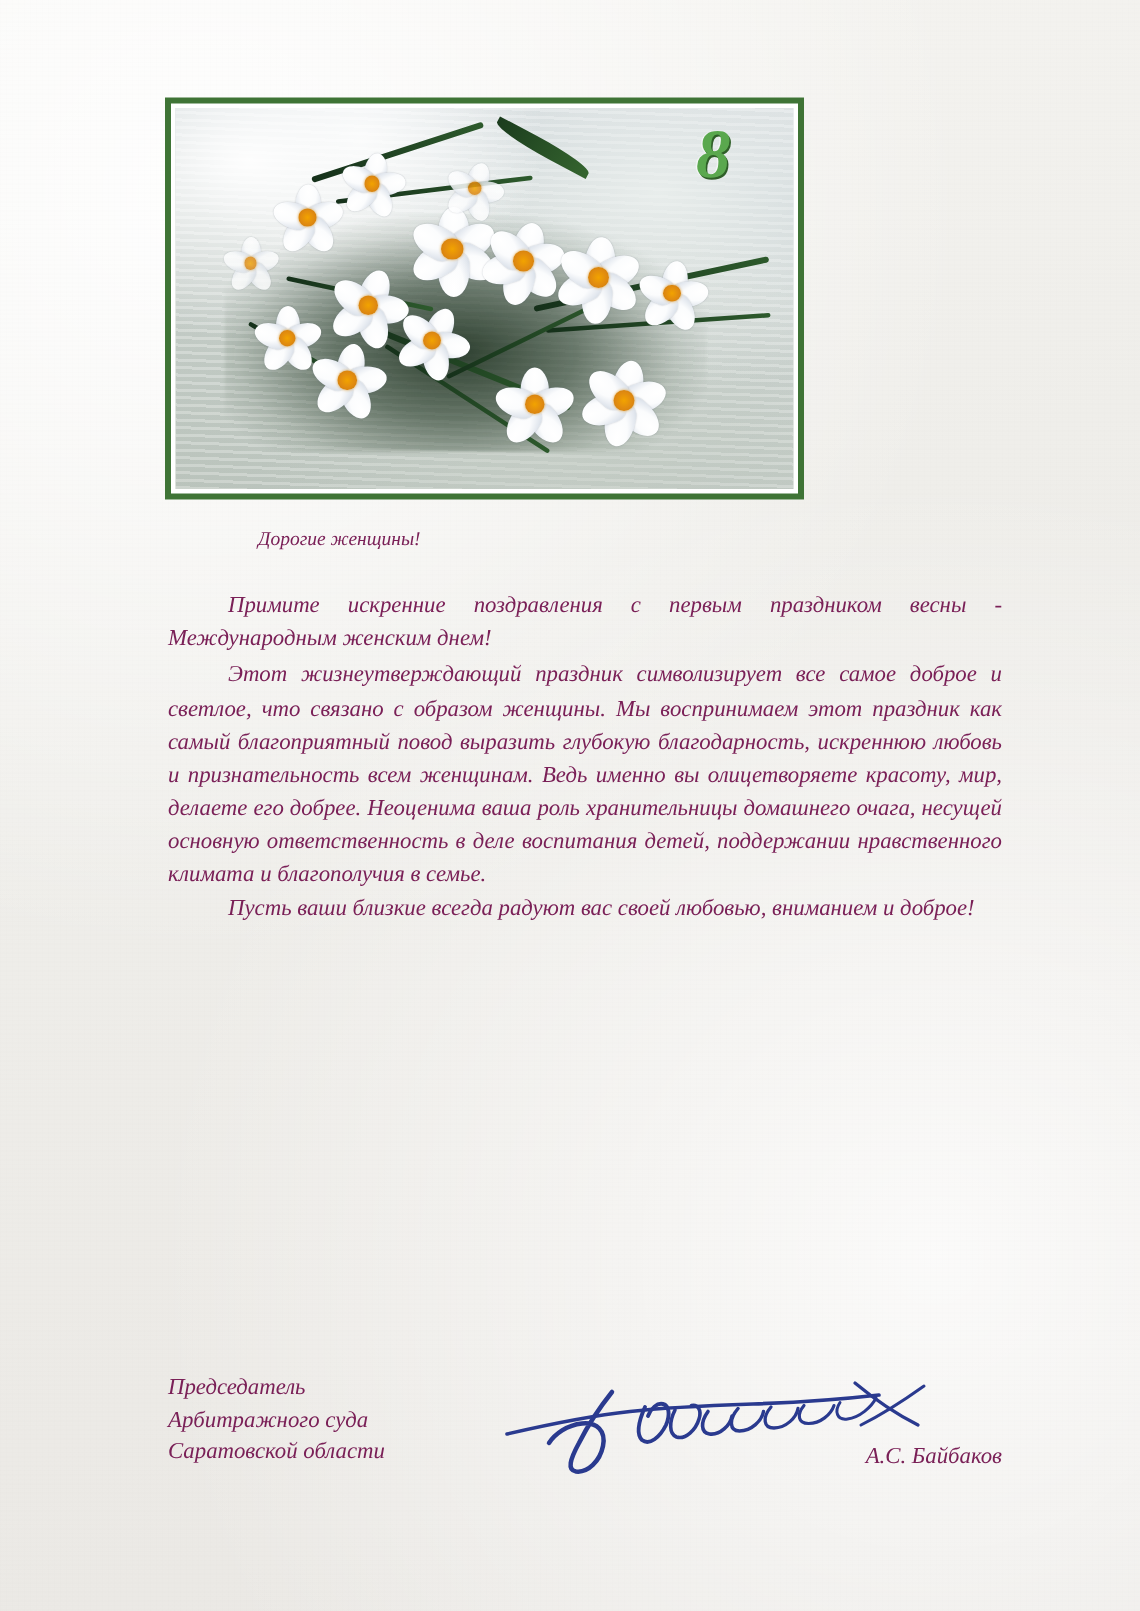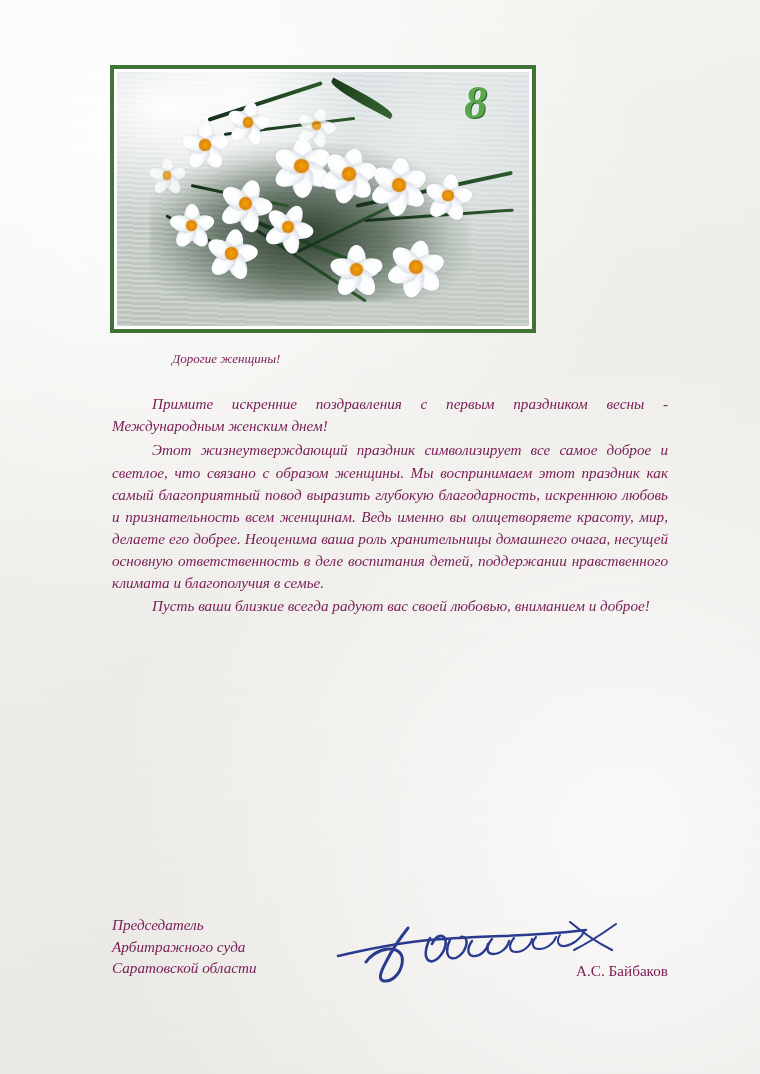--- a/index.html
+++ b/index.html
@@ -189,20 +189,21 @@
     font-size: 15.2px;
     line-height: 1.43;
     white-space: pre-line;
   }
   .sign-name {
     position: absolute;
     right: 0;
     top: 48px;
     color: #7a2057;
     font-family: "Liberation Serif", "DejaVu Serif", serif;
+    font-style: italic;
     font-size: 15.2px;
   }
   .signature-mark {
     position: absolute;
     left: 222px;
     top: 2px;
     width: 310px;
     height: 68px;
   }
 </style>

